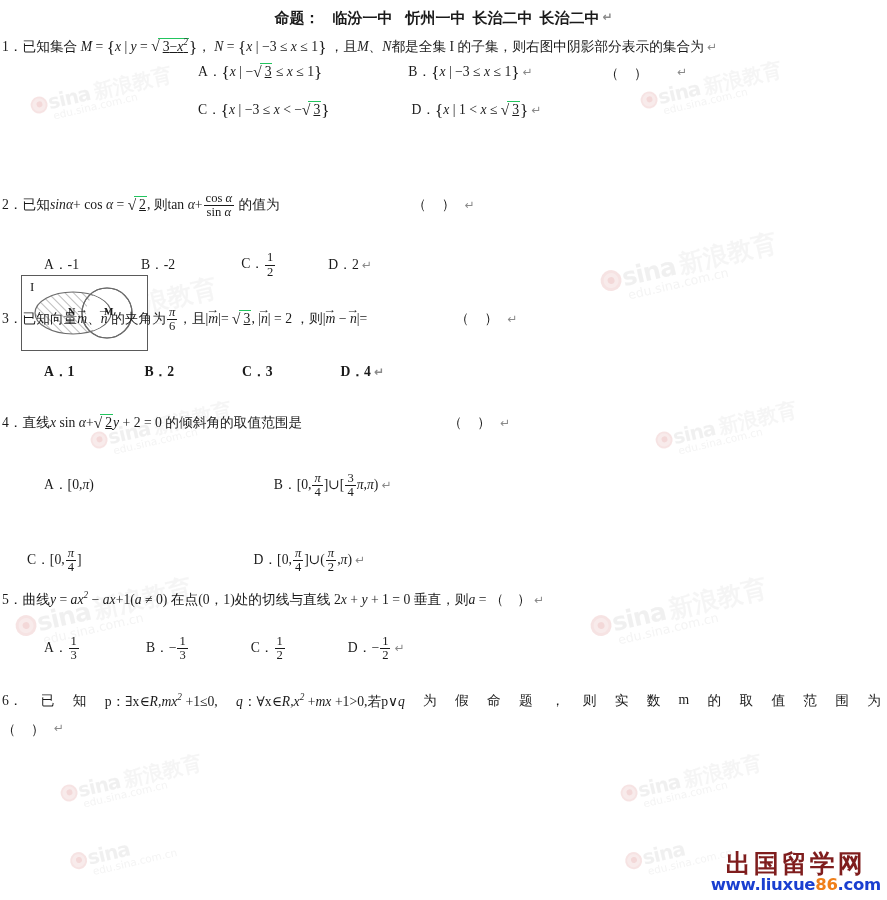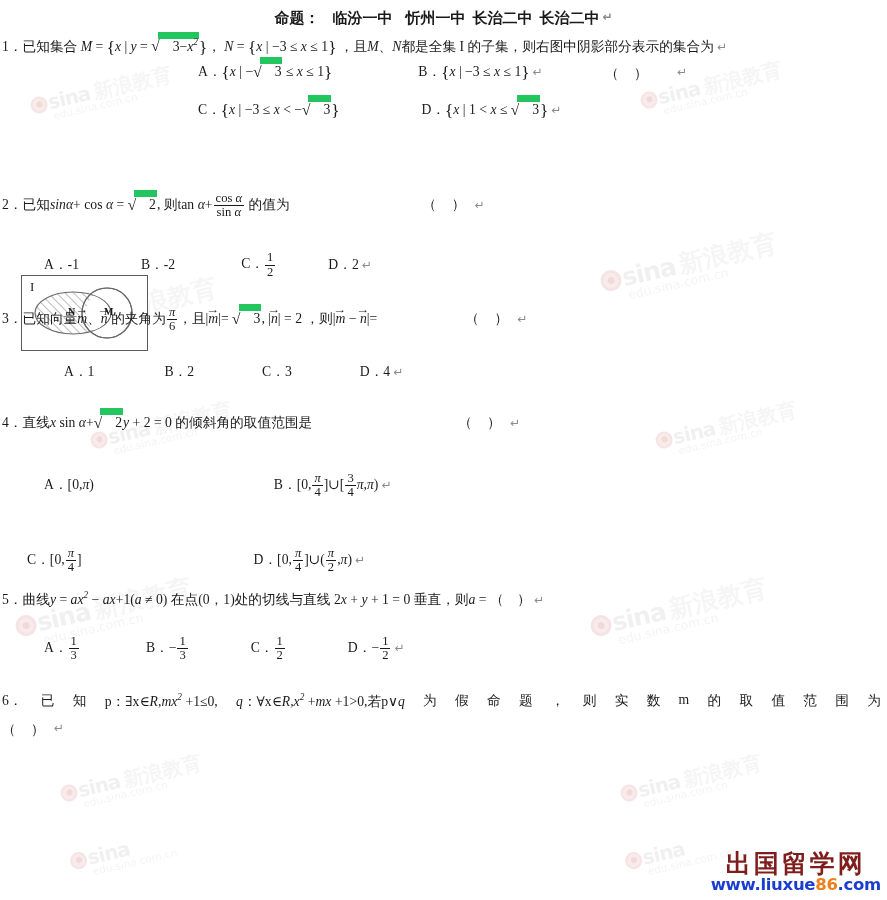--- a/index.html
+++ b/index.html
@@ -190,23 +190,24 @@
   }
   .frac .num { display: block; padding: 0 2px; }
   .frac .den { display: block; padding: 0 2px; border-top: 1px solid #1a1a1a; }
 
   .sqrt {
     display: inline-block;
     white-space: nowrap;
   }
   .sqrt .rad { font-size: 1.12em; vertical-align: -0.06em; }
   .sqrt .rand {
-    border-top: 7px solid #22c55e;
-    padding: 0 1px 0 15px;
+    border-top: 1px solid #22c55e;
+    padding: 0 1px 0 5px;
     margin-left: -2px;
+    text-decoration: underline;
   }
   .vecarrow {
     display: inline-block;
     position: relative;
   }
   .vecarrow::before {
     content: "\2192";
     position: absolute;
     left: 50%;
     transform: translateX(-50%) scaleX(1.25);
@@ -456,21 +457,21 @@
 
   <div class="q" style="margin-top:22px; height:92px;">
     <div class="q-line">
       <span class="q-num">3．</span>
       <span class="q-body">已知向量<span class="vecarrow mi">m</span>、<span class="vecarrow mi">n</span> 的夹角为<span class="frac"><span class="num"><span class="mi">π</span></span><span class="den"><span class="mn">6</span></span></span>，且<span class="absbar">|</span><span class="vecarrow mi">m</span><span class="absbar">|</span>= <span class="sqrt"><span class="rad">√</span><span class="rand"><span class="mn">3</span></span></span>, <span class="absbar">|</span><span class="vecarrow mi">n</span><span class="absbar">|</span> = <span class="mn">2</span> ，则<span class="absbar">|</span><span class="vecarrow mi">m</span> − <span class="vecarrow mi">n</span><span class="absbar">|</span>=</span>
       <span style="display:inline-block;width:88px"></span>
       <span class="paren" style="position:static;">（    ）</span>
       <span class="pilcrow">↵</span>
     </div>
 
-    <div class="opts" style="margin-top:30px; margin-left:62px;">
+    <div class="opts" style="margin-top:30px; margin-left:42px;font-weight:bold;">
       <span class="opt"><span>A．</span><span>1</span></span>
       <span style="display:inline-block;width:70px"></span>
       <span class="opt"><span>B．</span><span>2</span></span>
       <span style="display:inline-block;width:68px"></span>
       <span class="opt"><span>C．</span><span>3</span></span>
       <span style="display:inline-block;width:68px"></span>
       <span class="opt"><span>D．</span><span>4</span></span>
       <span class="pilcrow">↵</span>
     </div>
   </div>

